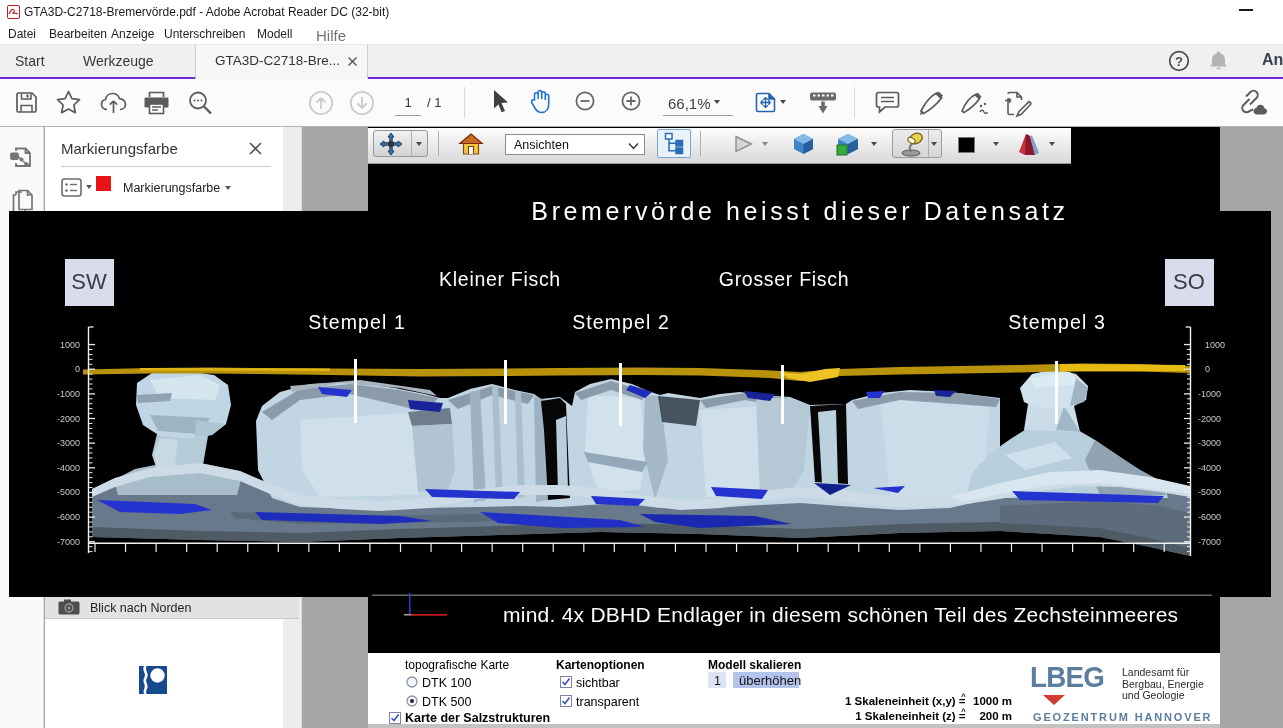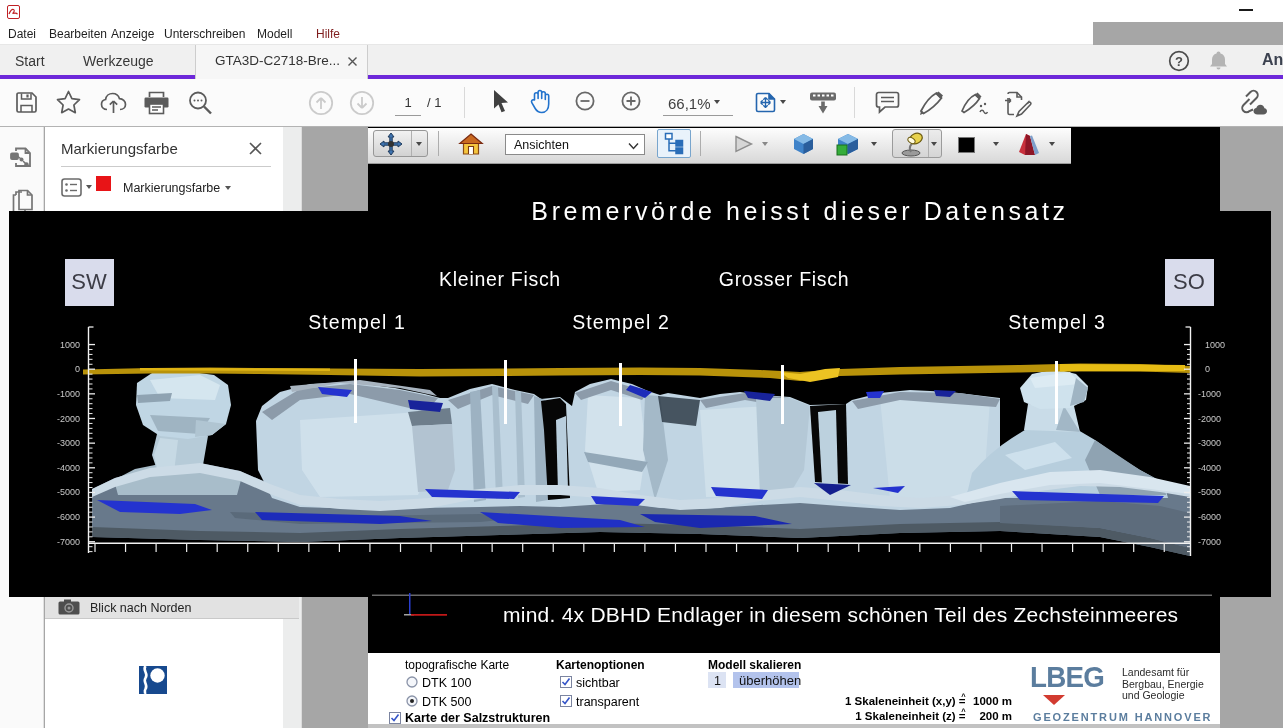--- a/index.html
+++ b/index.html
@@ -7,33 +7,34 @@
 svg{display:block;overflow:visible}
 .car{width:0;height:0;border-left:3.5px solid transparent;border-right:3.5px solid transparent;border-top:4.5px solid #484848;position:absolute}
 </style></head>
 <body>
 
 <div class="ab" style="left:0;top:0;width:1283px;height:22px;background:#fff">
  <svg class="ab" style="left:7px;top:5px" width="13" height="14" viewBox="0 0 13 14">
   <rect x="0.5" y="0.5" width="12" height="13" rx="1.5" fill="#fff" stroke="#c02024"></rect>
   <path d="M2 9 C3.5 5.5 5 4 6.5 4.5 C8 5 7 7.5 5.5 8.5 C7.5 8 10 8.2 10.5 9.2" fill="none" stroke="#c02024" stroke-width="1.2"></path>
  </svg>
+ <div class="tx" style="left:24px;top:5px;font-size:12px;color:#1b1b1b">GTA3D-C2718-Bremervörde.pdf - Adobe Acrobat Reader DC (32-bit)</div>
  <div class="ab" style="left:1239px;top:9px;width:14px;height:2px;background:#1a1a1a"></div>
 </div>
 
-<div class="ab" style="left:0;top:22px;width:1093px;height:23px;background:#fff;border-bottom:1px solid #e7e7e7">
+<div class="ab" style="left:0;top:22px;width:1283px;height:23px;background:#fff;border-bottom:1px solid #e7e7e7">
  <div class="tx" style="left:8px;top:5px;font-size:12px;color:#1f1f1f">Datei</div>
  <div class="tx" style="left:49px;top:5px;font-size:12px;color:#1f1f1f">Bearbeiten</div>
  <div class="tx" style="left:111px;top:5px;font-size:12px;color:#1f1f1f">Anzeige</div>
  <div class="tx" style="left:164px;top:5px;font-size:12px;color:#1f1f1f">Unterschreiben</div>
  <div class="tx" style="left:257px;top:5px;font-size:12px;color:#1f1f1f">Modell</div>
- <div class="tx" style="left:316px;top:5px;font-size:12px;color:#7f1d1d">Hilfe</div>
+ <div class="tx" style="left:316px;top:5px;font-size:15px;color:#737373">Hilfe</div>
 </div>
 
-<div class="ab" style="left:0;top:45px;width:1283px;height:34px;background:#f0f0f0;border-bottom:4px solid #6d28d9">
+<div class="ab" style="left:0;top:45px;width:1283px;height:34px;background:#f0f0f0;border-bottom:2px solid #6d28d9">
  <div class="tx" style="left:15px;top:8px;font-size:14px;color:#383838">Start</div>
  <div class="tx" style="left:83px;top:8px;font-size:14px;color:#383838">Werkzeuge</div>
  <div class="ab" style="left:195px;top:0;width:173px;height:34px;background:#f6f6f6;border-left:1px solid #cdcdcd;border-right:1px solid #cdcdcd"></div>
  <div class="tx" style="left:215px;top:8px;font-size:13.5px;color:#333">GTA3D-C2718-Bre...</div>
  <svg class="ab" style="left:347px;top:11px" width="11" height="11" viewBox="0 0 11 11">
       <path d="M1.5 1.5 L9.5 9.5 M9.5 1.5 L1.5 9.5" stroke="#555" stroke-width="1.4"></path>
     </svg>
  <svg class="ab" style="left:1168px;top:5px" width="22" height="22" viewBox="0 0 22 22">
   <circle cx="11" cy="11" r="9.3" fill="none" stroke="#4c4c4c" stroke-width="1.7"></circle>
   <text x="11" y="15.5" font-size="13" font-weight="bold" fill="#4c4c4c" text-anchor="middle" font-family="Liberation Sans">?</text>

